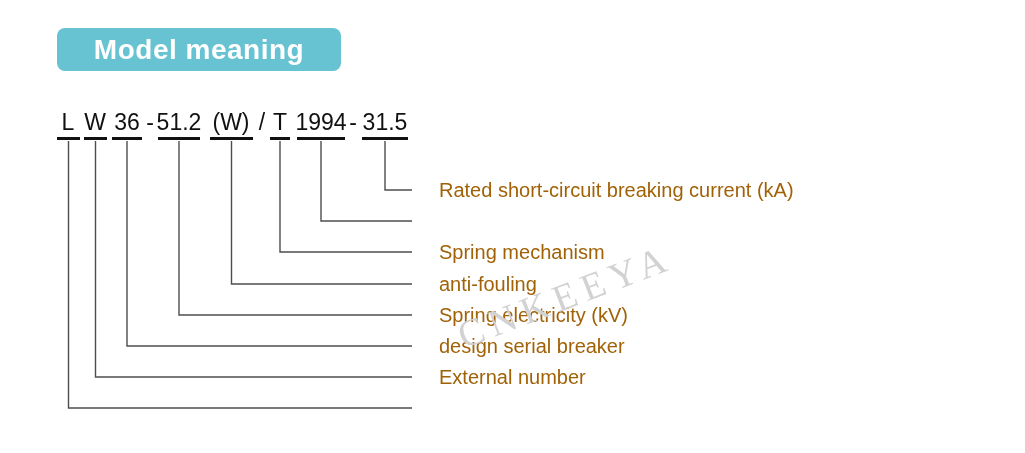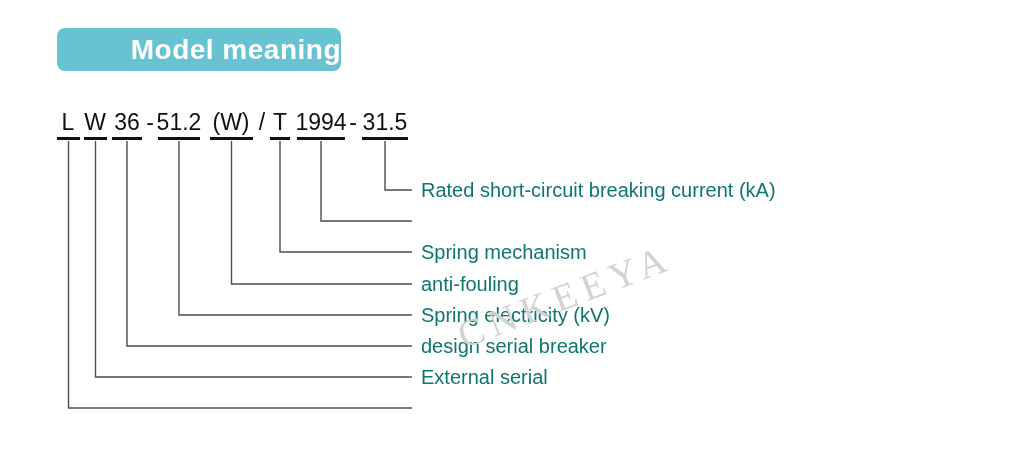--- a/index.html
+++ b/index.html
@@ -20,21 +20,21 @@
   .banner {
     position: absolute;
     left: 57px;
     top: 28px;
     width: 284px;
     height: 43px;
     background: #67c3d2;
     border-radius: 8px;
     display: flex;
     align-items: center;
-    justify-content: flex-end;
+    justify-content: center;
   }
   .banner span {
     color: #ffffff;
     font-size: 28px;
     font-weight: bold;
     letter-spacing: 0.5px;
   }
 
   
   .code-token {
@@ -60,25 +60,25 @@
     position: absolute;
     left: 0;
     top: 0;
     width: 1025px;
     height: 453px;
   }
 
   
   .legend-label {
     position: absolute;
-    left: 421px;
+    left: 439px;
     height: 28px;
     line-height: 28px;
     font-size: 20px;
-    color: #0f766e;
+    color: #a16207;
     white-space: nowrap;
   }
 
   
   .watermark {
     position: absolute;
     left: 565px;
     top: 296px;
     transform: translate(-50%, -50%) rotate(-21deg);
     font-family: "Liberation Serif", serif;
@@ -132,17 +132,17 @@
       <polyline points="95.5,141 95.5,377 412,377"></polyline>
       <polyline points="68.5,141 68.5,408 412,408"></polyline>
     </g>
   </svg>
 
   <div class="legend-label" style="top:176px">Rated short-circuit breaking current (kA)</div>
   <div class="legend-label" style="top:238px">Spring mechanism</div>
   <div class="legend-label" style="top:270px">anti-fouling</div>
   <div class="legend-label" style="top:301px">Spring electricity (kV)</div>
   <div class="legend-label" style="top:332px">design serial breaker</div>
-  <div class="legend-label" style="top:363px">External serial</div>
+  <div class="legend-label" style="top:363px">External number</div>
 
   <div class="watermark">CNKEEYA</div>
 
 </div>
 
 </body></html>

